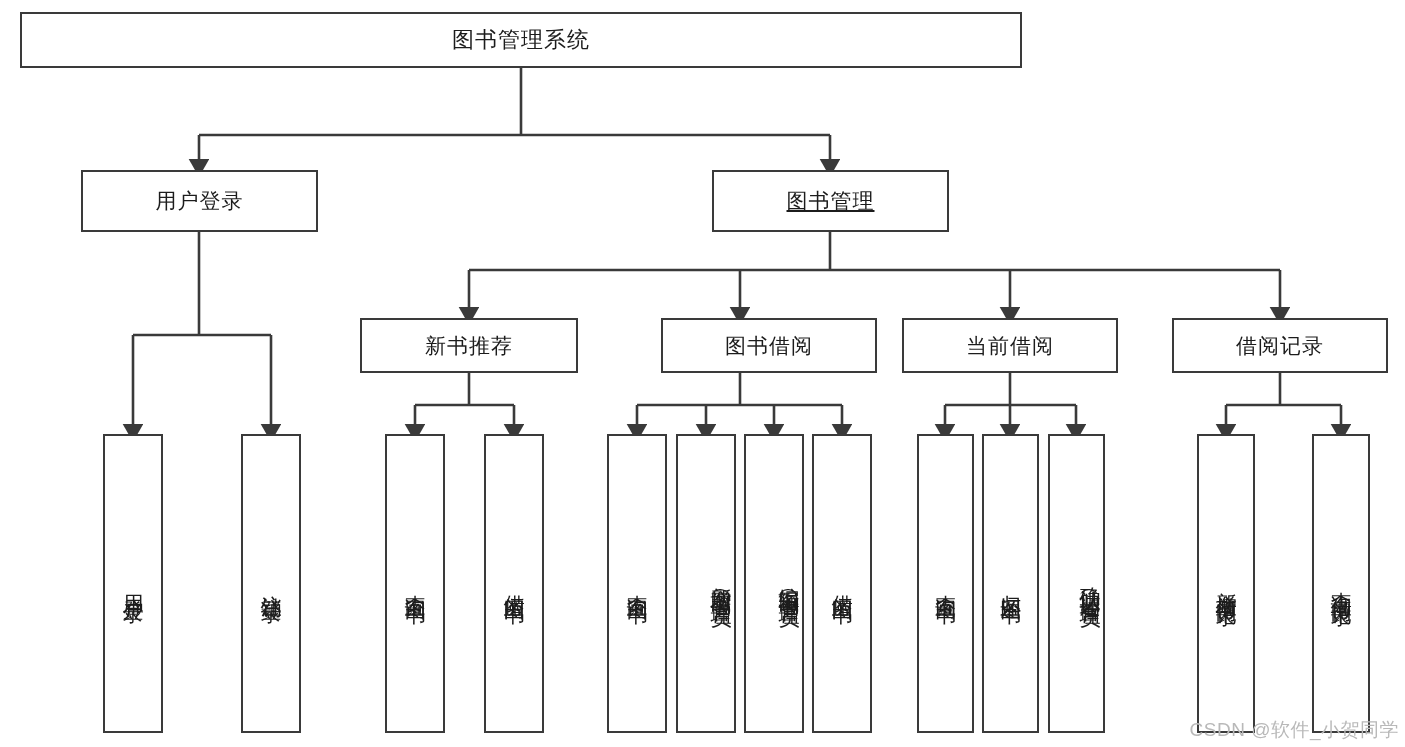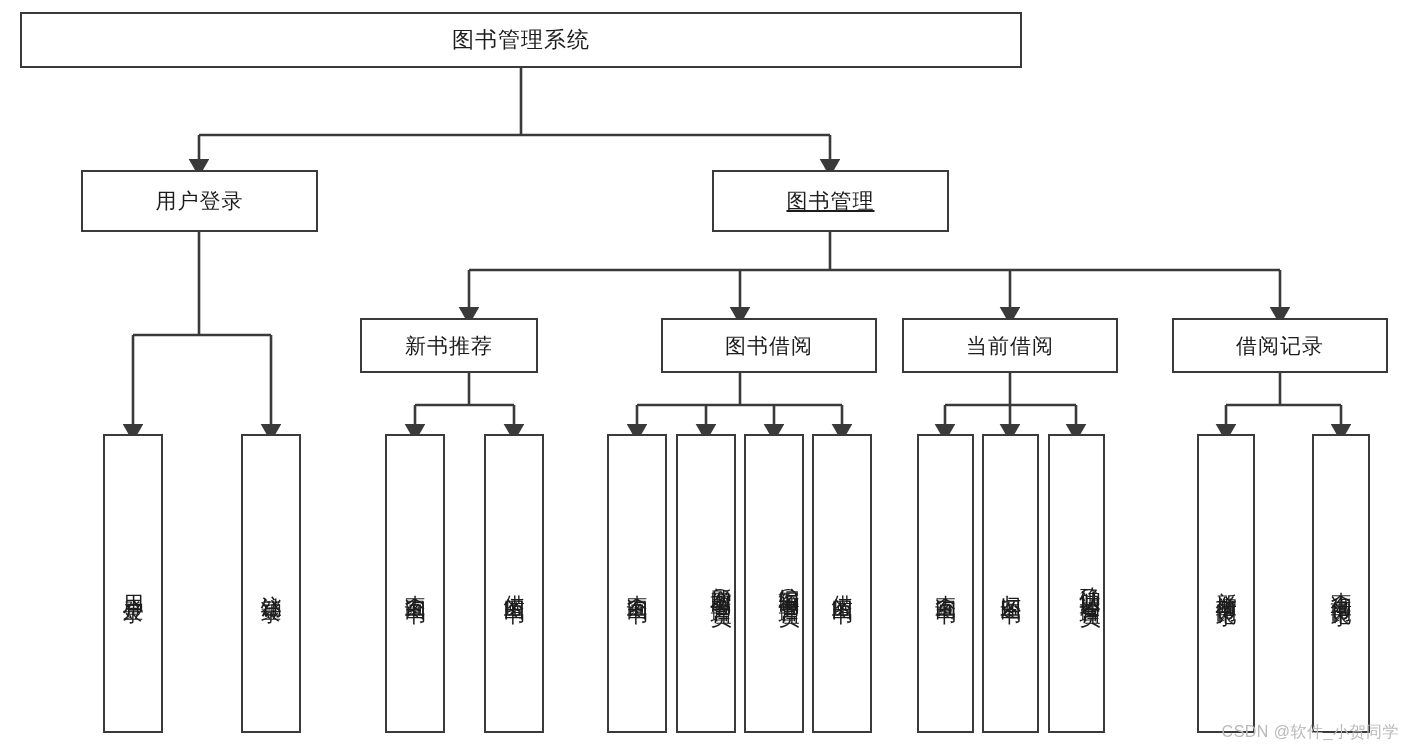--- a/index.html
+++ b/index.html
@@ -9,21 +9,21 @@
   #wires{position:absolute;left:0;top:0;width:1405px;height:747px;}
   .node{position:absolute;box-sizing:border-box;background:#ffffff;
         border:2.5px solid #3a3a3a;display:flex;align-items:center;
         justify-content:center;color:#1c1c1c;}
   .node.h{font-size:21px;letter-spacing:1px;}
   .node.v{writing-mode:vertical-rl;text-orientation:upright;
           font-size:21px;line-height:1.26;letter-spacing:3px;
           padding:6px 0;}
   .node.v.topalign{align-items:flex-start;justify-content:center;}
   .node.root{font-size:22px;}
-  .wm{position:absolute;right:6px;bottom:4px;font-size:16px;color:#b9b9b9;
+  .wm{position:absolute;right:6px;bottom:4px;font-size:19px;color:#b9b9b9;
       letter-spacing:.5px;white-space:nowrap;}
 </style>
 </head>
 <body>
 
 <div id="canvas">
 
   <svg id="wires" viewBox="0 0 1405 747">
     <defs>
       <marker id="ah" markerWidth="12" markerHeight="12" refX="1.2" refY="4" orient="auto" markerUnits="strokeWidth">
@@ -72,21 +72,21 @@
       <path d="M1226,405 L1226,427" marker-end="url(#ah)"></path>
       <path d="M1341,405 L1341,427" marker-end="url(#ah)"></path>
     </g>
   </svg>
 
   <div class="node h root" style="left:20px;top:12px;width:1002px;height:56px;">图书管理系统</div>
 
   <div class="node h" style="left:81px;top:170px;width:237px;height:62px;">用户登录</div>
   <div class="node h" style="left:712px;top:170px;width:237px;height:62px;text-decoration:underline;">图书管理</div>
 
-  <div class="node h" style="left:360px;top:318px;width:178px;height:55px;">新书推荐</div>
+  <div class="node h" style="left:360px;top:318px;width:218px;height:55px;">新书推荐</div>
   <div class="node h" style="left:632px;top:318px;width:216px;height:55px;margin-left:29px;">图书借阅</div>
   <div class="node h" style="left:1172px;top:318px;width:216px;height:55px;">借阅记录</div>
   <div class="node h" style="left:902px;top:318px;width:216px;height:55px;">当前借阅</div>
 
   <div class="node v" style="left:103px;top:434px;width:60px;height:299px;">用户登录</div>
   <div class="node v" style="left:241px;top:434px;width:60px;height:299px;">注销登录</div>
 
   <div class="node v" style="left:385px;top:434px;width:60px;height:299px;">查询图书</div>
   <div class="node v" style="left:484px;top:434px;width:60px;height:299px;">借阅图书</div>
 

